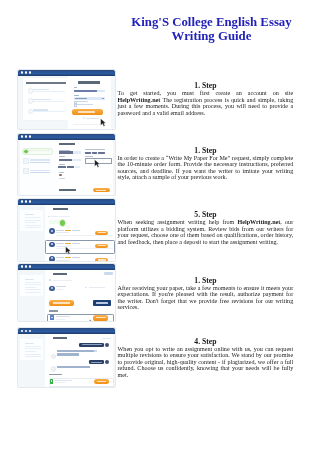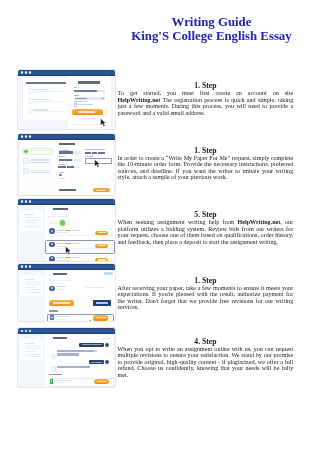--- a/index.html
+++ b/index.html
@@ -22,22 +22,22 @@
   .circ{position:absolute;border-radius:50%;}
   .cursor{position:absolute;width:0;height:0;}
 
 </style>
 </head>
 <body>
 
 <div class="page">
 
   <div class="title">
+    <div>King'S College English Essay</div>
     <div>Writing Guide</div>
-    <div>King'S College English Essay</div>
   </div>
 
   <div class="win" style="top:68.6px;height:61.1px">
     <div class="winbar">
       <div class="dots">
         <span class="dot" style="left:0"></span>
         <span class="dot" style="left:3.8px"></span>
         <span class="dot" style="left:7.6px"></span>
       </div>
     </div>

